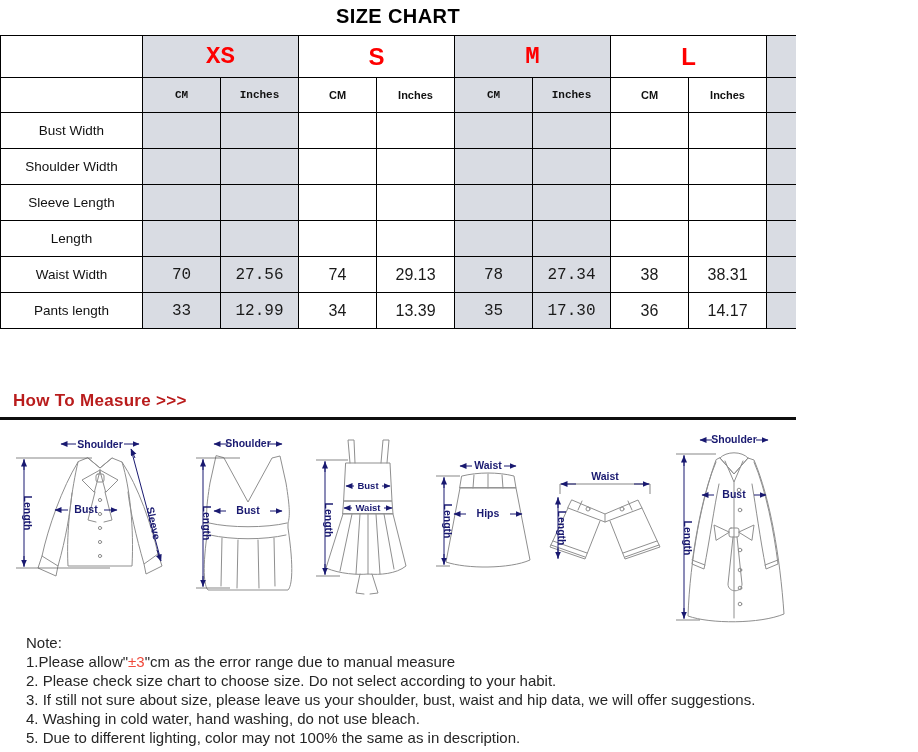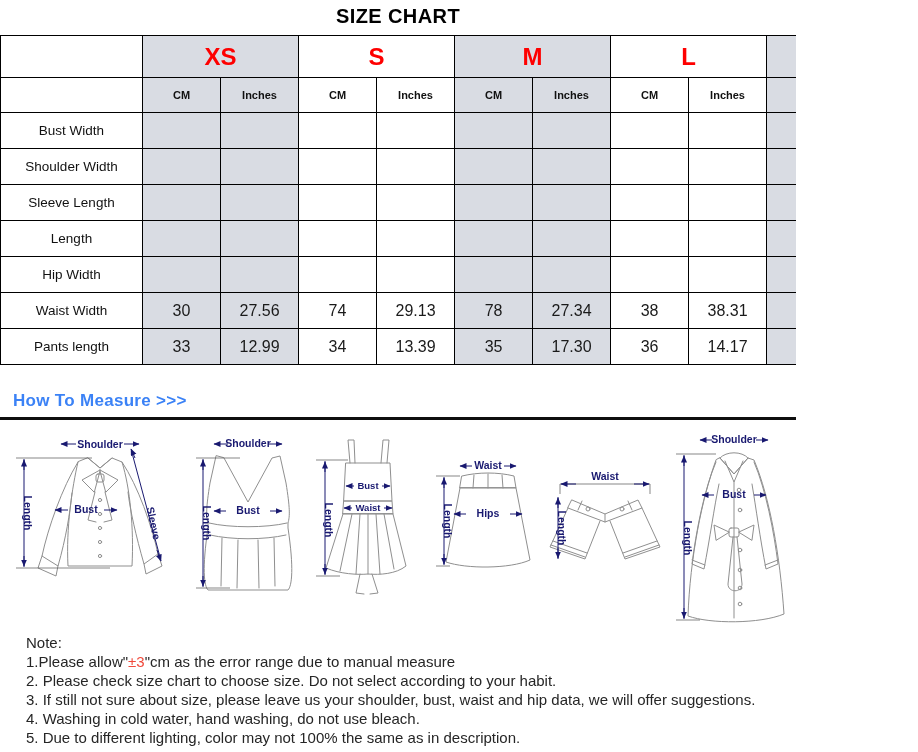--- a/index.html
+++ b/index.html
@@ -4,22 +4,22 @@
 <style>
   html,body{margin:0;padding:0;background:#fff;}
   .page{position:relative;width:796px;height:752px;background:#fff;font-family:"Liberation Sans",sans-serif;overflow:hidden;}
   .title{position:absolute;top:5px;left:0;width:100%;text-align:center;font-size:20px;font-weight:bold;color:#000;letter-spacing:.4px;}
   table.size{position:absolute;top:35px;left:0;width:918px;border-collapse:collapse;table-layout:fixed;}
   table.size th,table.size td{border:1px solid #000;padding:0;text-align:center;vertical-align:middle;overflow:hidden;}
   .size-h{height:41px;font-size:24px;font-weight:bold;color:#fe0000;}
   .unit-h{height:34px;font-size:11px;font-weight:bold;color:#111;}
   tbody th.rl{height:35px;font-weight:normal;font-size:13.5px;color:#111;background:#fff;}
   tbody td{height:35px;font-size:16px;color:#1a1a1a;}
-  .g{background:#d9dce3;}
-  .htm{position:absolute;left:13px;top:391px;font-size:17px;font-weight:bold;color:#3b82f6;letter-spacing:.3px;text-align:right;}
+  .g{background:#d9dce3;font-family:Liberation Mono, monospace;}
+  .htm{position:absolute;left:13px;top:391px;font-size:17px;font-weight:bold;color:#b91c1c;letter-spacing:.3px;text-align:right;}
   .divider{position:absolute;left:0;top:417px;width:918px;height:3px;background:#0e0e0e;}
   svg.diag{position:absolute;left:0;top:428px;}
   svg.diag .garm{stroke:#8f8f8f;stroke-width:1;fill:none;stroke-linejoin:round;stroke-linecap:round;}
   svg.diag .lab{fill:#191970;font-weight:bold;font-size:10.5px;font-family:"Liberation Sans",sans-serif;}
   svg.diag .lab.sm{font-size:9.5px;}
   svg.diag .ml{stroke:#191970;stroke-width:1;fill:none;}
   svg.diag .tick{stroke:#555;stroke-width:.7;fill:none;}
   .notes{position:absolute;left:8px;top:633px;font-size:15px;line-height:19px;color:#262626;margin-left:18px;}
   .notes .red{color:#f04a3c;}
 </style>
@@ -114,35 +114,22 @@
         <td></td>
         <td></td>
         <td class="g"></td>
         <td class="g"></td>
         <td></td>
         <td></td>
         <td class="g"></td>
         <td class="g"></td>
       </tr>
       <tr>
-        <th class="rl">Hip Width</th>
-        <td class="g"></td>
-        <td class="g"></td>
-        <td></td>
-        <td></td>
-        <td class="g"></td>
-        <td class="g"></td>
-        <td></td>
-        <td></td>
-        <td class="g"></td>
-        <td class="g"></td>
-      </tr>
-      <tr>
         <th class="rl">Waist Width</th>
-        <td class="g">30</td>
+        <td class="g">70</td>
         <td class="g">27.56</td>
         <td>74</td>
         <td>29.13</td>
         <td class="g">78</td>
         <td class="g">27.34</td>
         <td>38</td>
         <td>38.31</td>
         <td class="g"></td>
         <td class="g"></td>
       </tr>

